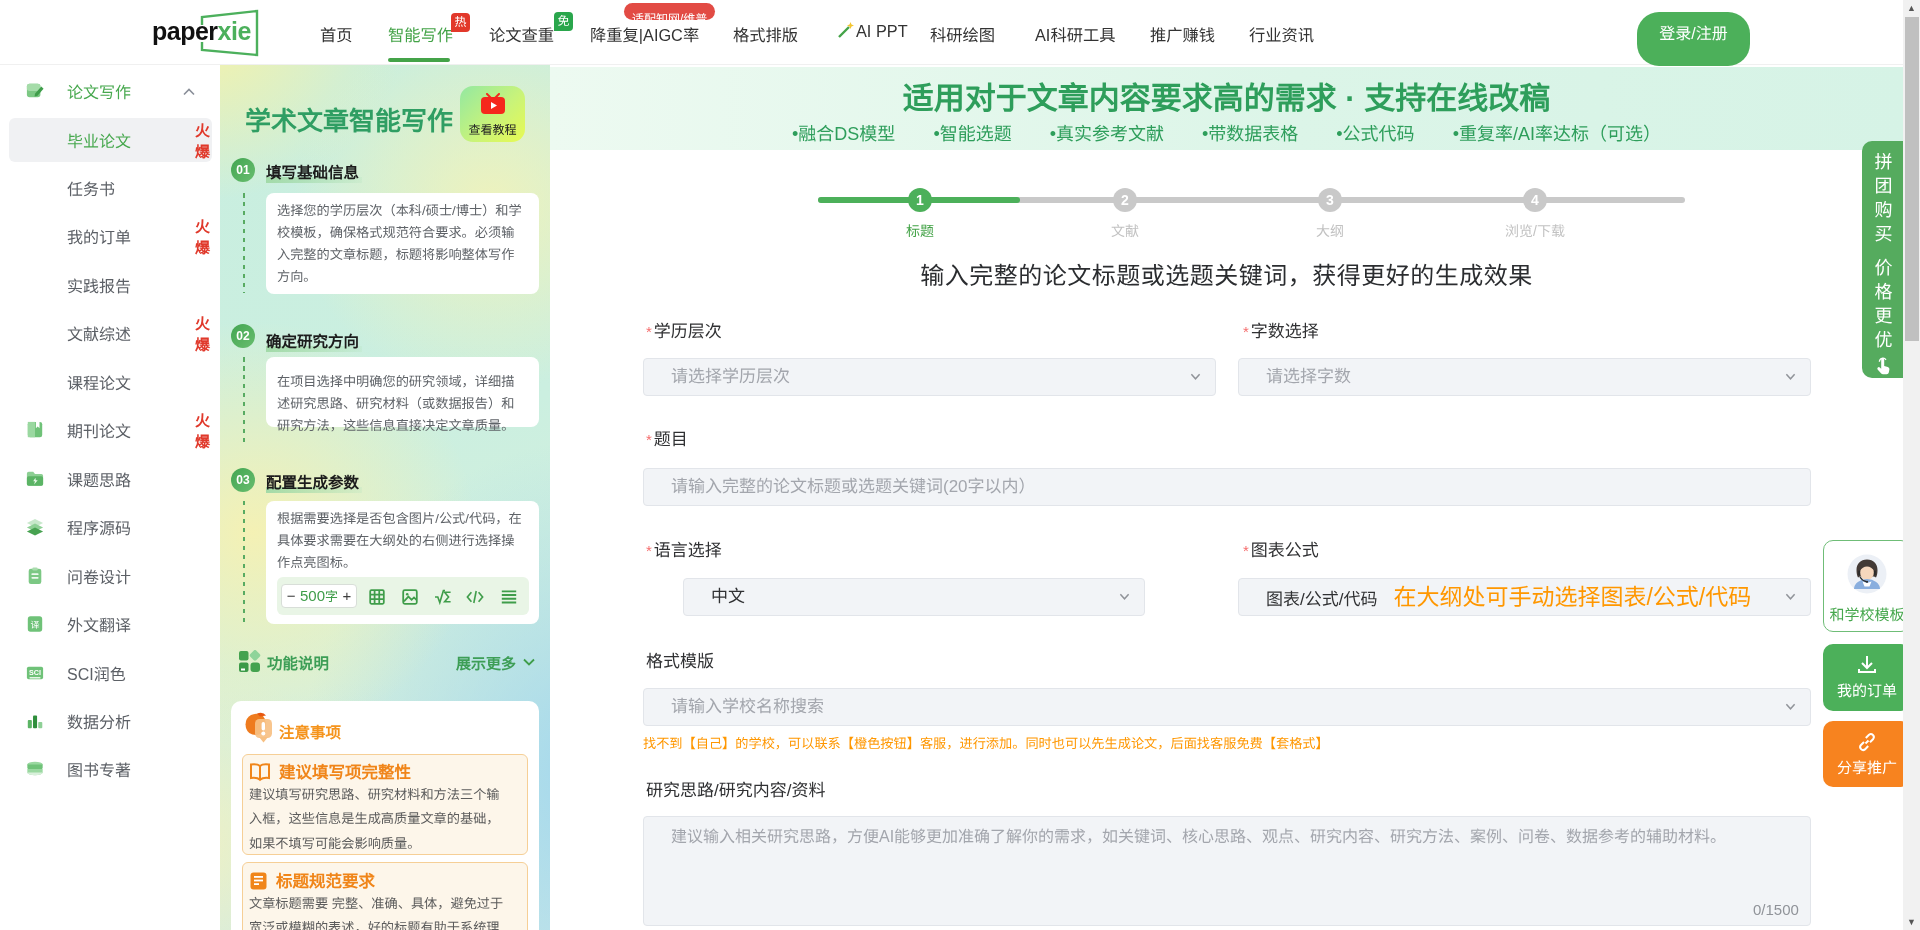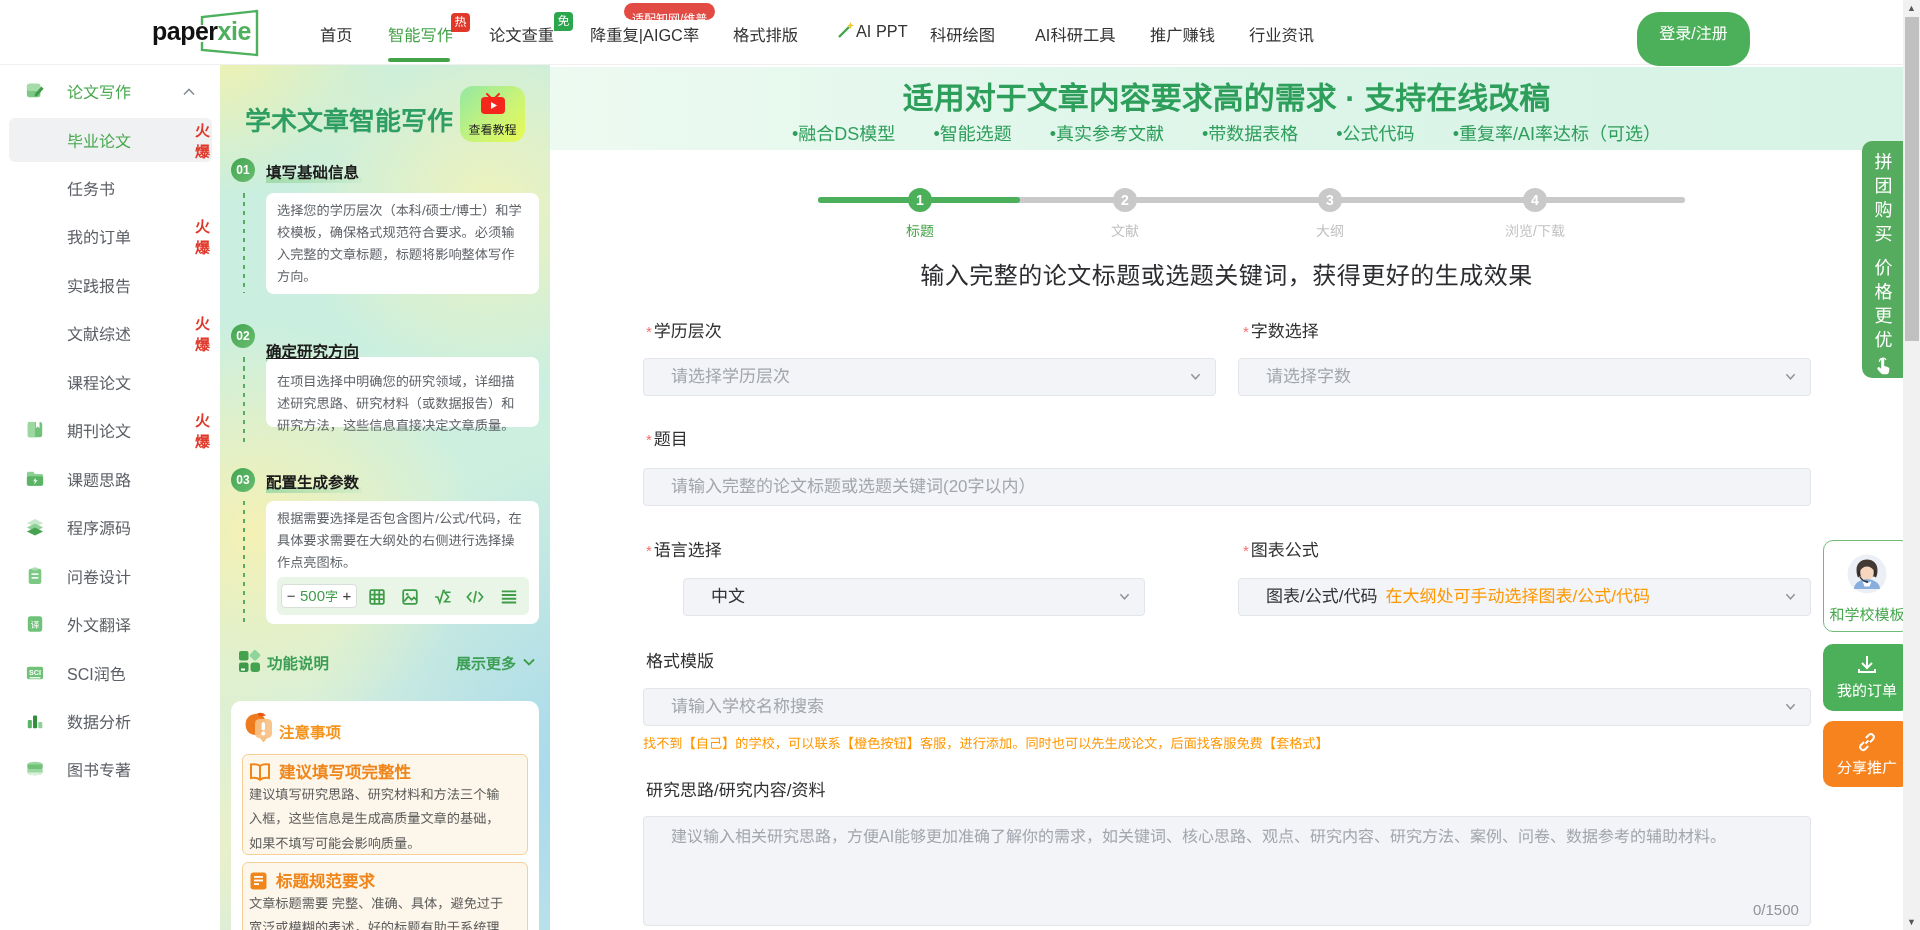--- a/index.html
+++ b/index.html
@@ -223,21 +223,21 @@
       </svg>
     <div class="cap">查看教程</div>
   </div>
 
   <div class="stepnum" style="left:11px;top:93px;">01</div>
   <div class="stept" style="left:46px;top:95px;"><span style="position:relative;z-index:1;">填写基础信息</span><div class="ul"></div></div>
   <div class="dash" style="top:128px;height:100px;"></div>
   <div class="sbox" style="top:128px;height:101px;">选择您的学历层次（本科/硕士/博士）和学校模板，确保格式规范符合要求。必须输入完整的文章标题，标题将影响整体写作方向。</div>
 
   <div class="stepnum" style="left:11px;top:259px;">02</div>
-  <div class="stept" style="left:46px;top:274px;text-decoration:underline;"><span style="position:relative;z-index:1;">确定研究方向</span><div class="ul"></div></div>
+  <div class="stept" style="left:46px;top:264px;"><span style="position:relative;z-index:1;">确定研究方向</span><div class="ul"></div></div>
   <div class="dash" style="top:292px;height:85px;"></div>
   <div class="sbox" style="top:292px;height:70px;padding-top:14px;">在项目选择中明确您的研究领域，详细描述研究思路、研究材料（或数据报告）和研究方法，这些信息直接决定文章质量。</div>
 
   <div class="stepnum" style="left:11px;top:403px;">03</div>
   <div class="stept" style="left:46px;top:405px;"><span style="position:relative;z-index:1;">配置生成参数</span><div class="ul"></div></div>
   <div class="dash" style="top:436px;height:123px;"></div>
   <div class="sbox" style="top:436px;height:123px;">根据需要选择是否包含图片/公式/代码，在具体要求需要在大纲处的右侧进行选择操作点亮图标。</div>
   <div class="abs" style="left:57px;top:512px;width:252px;height:38px;background:#e9f5e6;border-radius:6px;"></div>
   <div class="abs" style="left:61px;top:519px;width:76px;height:24px;background:#fff;border:1px solid #d8ded8;border-radius:4px;line-height:22px;text-align:center;color:#3c3c3c;"><span style="font-size:15px;">−</span> <span style="color:#3f9d4a;font-size:15px;">500</span><span style="color:#3f9d4a;font-size:13px;">字</span> <span style="font-size:15px;">+</span></div>
   <svg class="abs" style="left:149px;top:524px;" width="16" height="16" viewBox="0 0 20 20">
@@ -338,21 +338,21 @@
   <div class="flabel" style="left:96px;top:360px;"><span class="req">*</span>题目</div>
   <div class="fsel" style="left:93px;top:403px;width:1168px;">请输入完整的论文标题或选题关键词(20字以内）</div>
 
   <div class="flabel" style="left:96px;top:471px;"><span class="req">*</span>语言选择</div>
   <div class="flabel" style="left:693px;top:471px;"><span class="req">*</span>图表公式</div>
   <div class="fsel" style="left:93px;top:513px;width:462px;margin-left:40px;"><span class="val">中文</span>
     <svg class="chev" viewBox="0 0 12 12">
         <path d="M1.5,3.5 L6,8.5 L10.5,3.5" fill="none" stroke="#909399" stroke-width="1.6"></path>
       </svg>
   </div>
-  <div class="fsel" style="left:688px;top:513px;width:573px;"><span class="val">图表/公式/代码</span><span class="orange" style="margin-left:8px;font-size:17px;text-align:center;">在大纲处可手动选择图表/公式/代码</span>
+  <div class="fsel" style="left:688px;top:513px;width:573px;"><span class="val">图表/公式/代码</span><span class="orange" style="margin-left:16px;font-size:23px;text-align:center;">在大纲处可手动选择图表/公式/代码</span>
     <svg class="chev" viewBox="0 0 12 12">
         <path d="M1.5,3.5 L6,8.5 L10.5,3.5" fill="none" stroke="#909399" stroke-width="1.6"></path>
       </svg>
   </div>
 
   <div class="flabel" style="left:96px;top:582px;">格式模版</div>
   <div class="fsel" style="left:93px;top:623px;width:1168px;">请输入学校名称搜索
     <svg class="chev" viewBox="0 0 12 12">
         <path d="M1.5,3.5 L6,8.5 L10.5,3.5" fill="none" stroke="#909399" stroke-width="1.6"></path>
       </svg>

